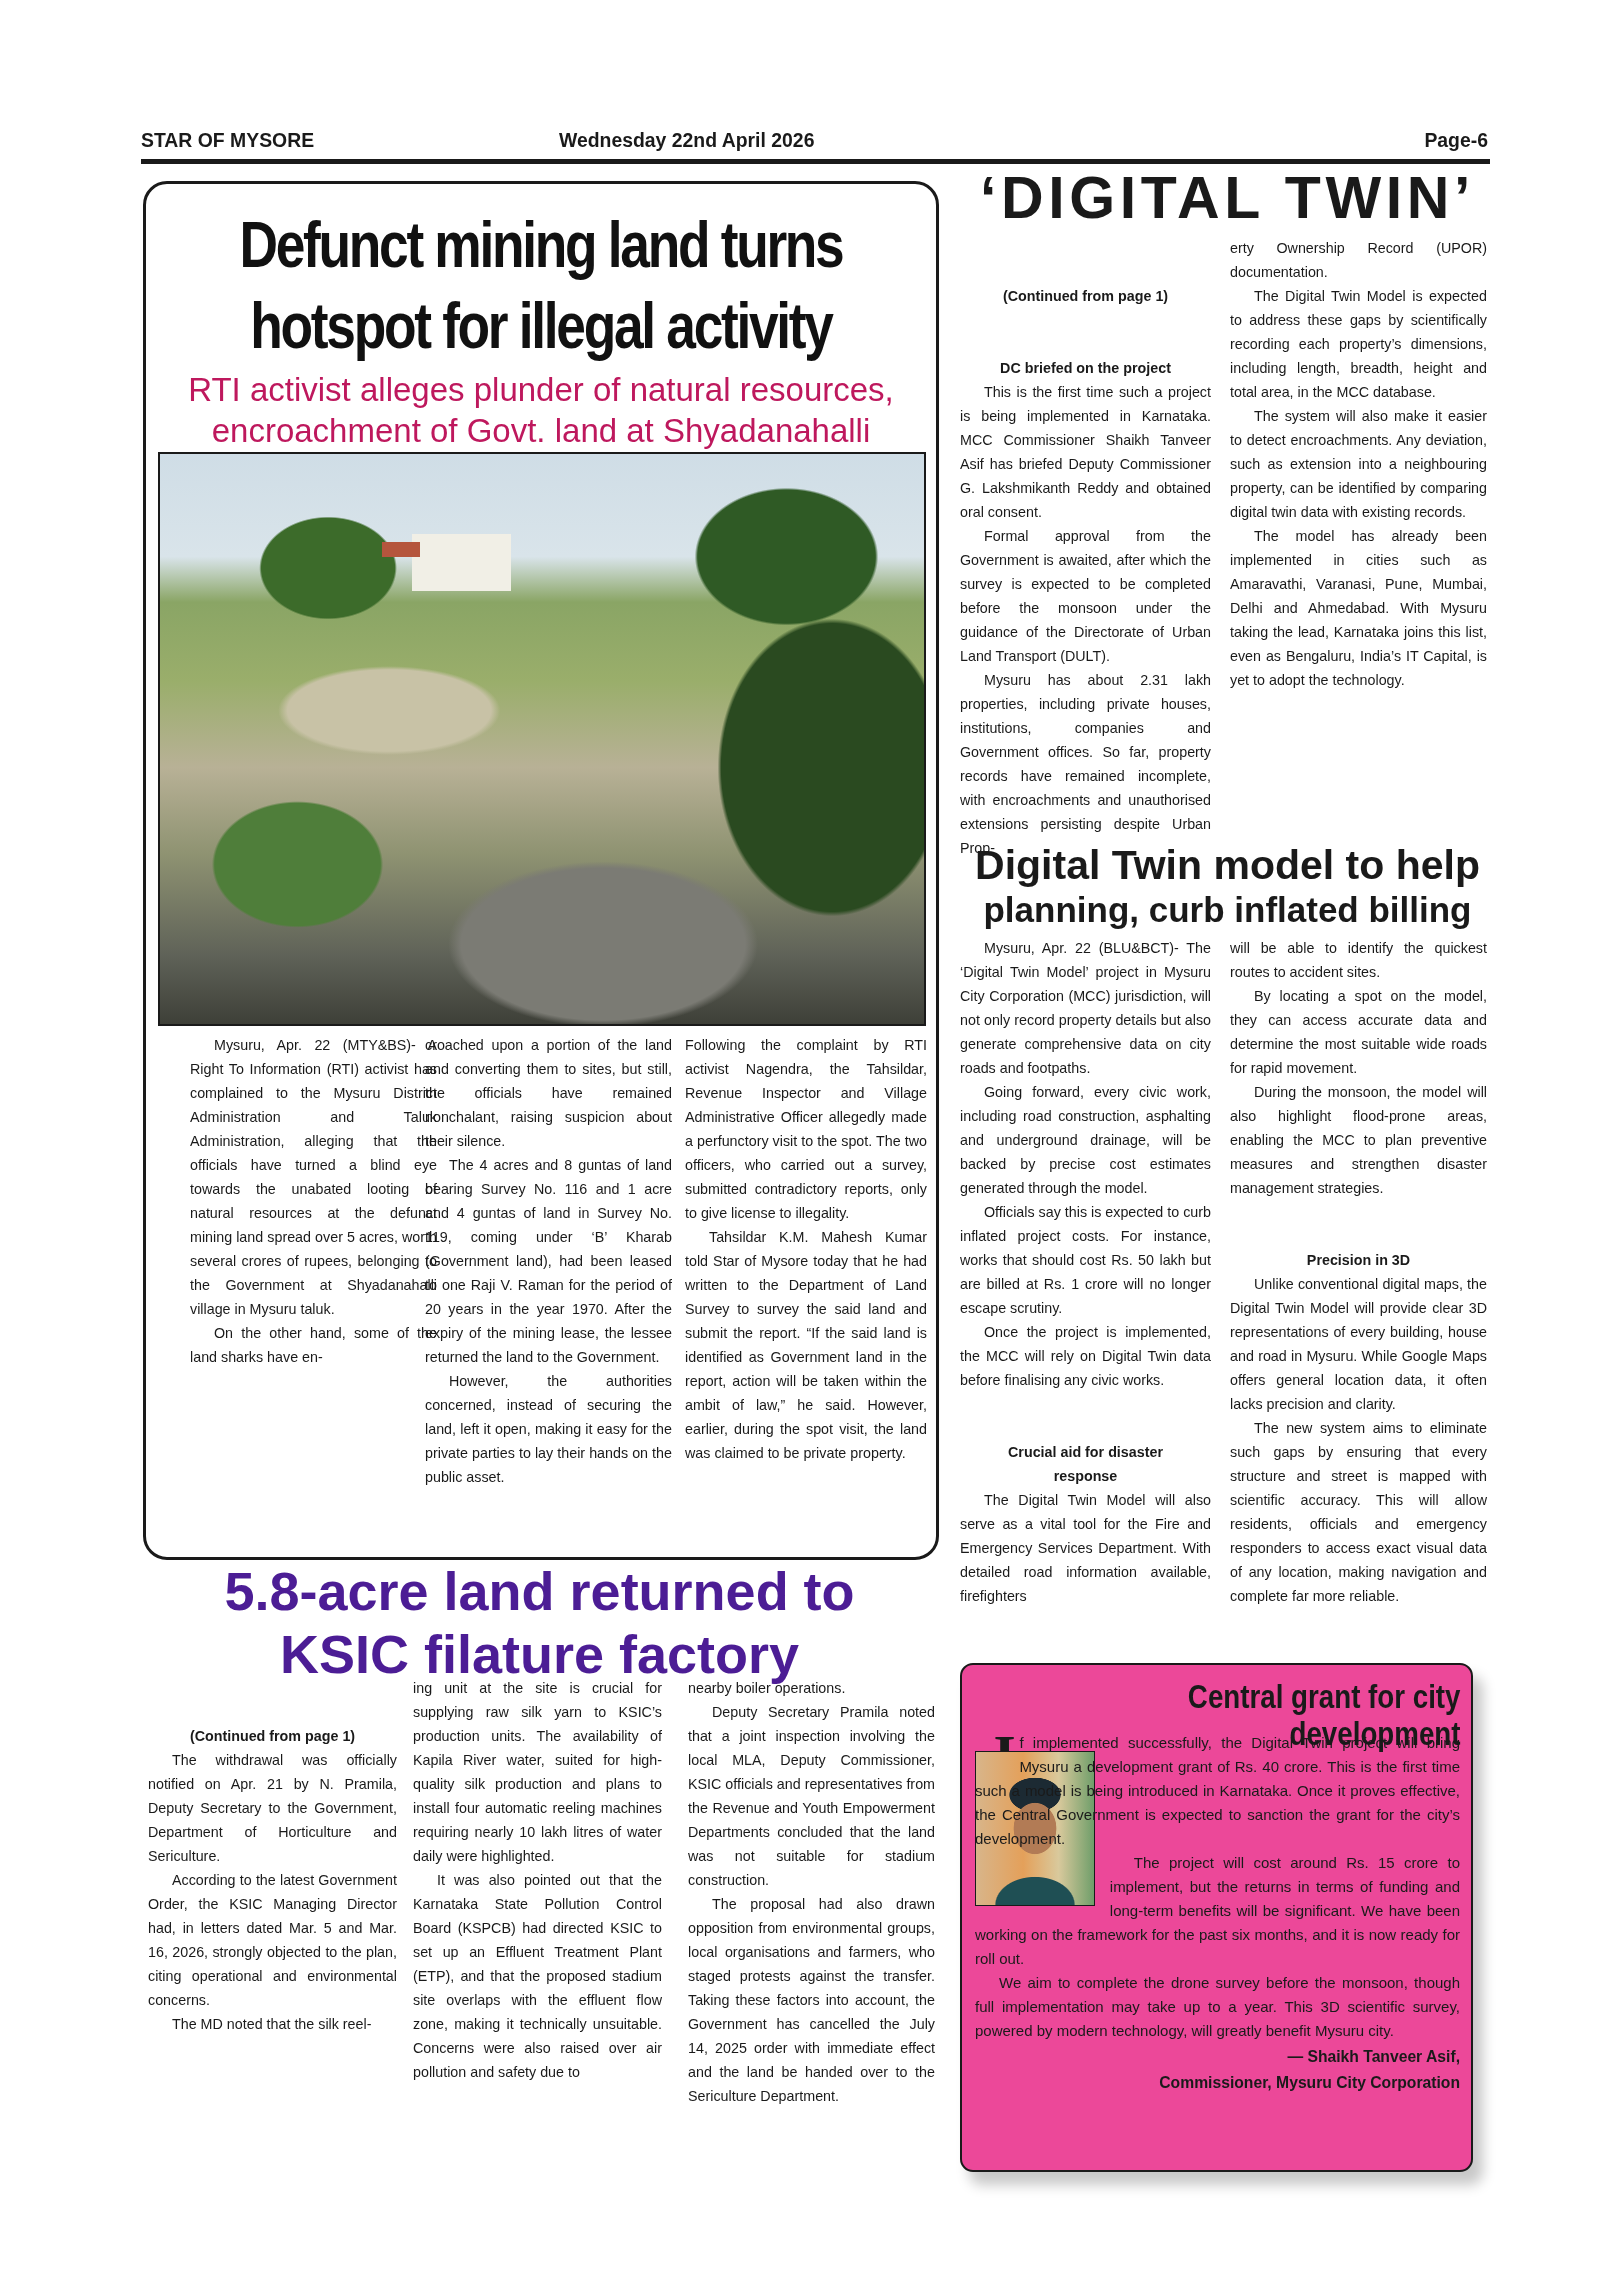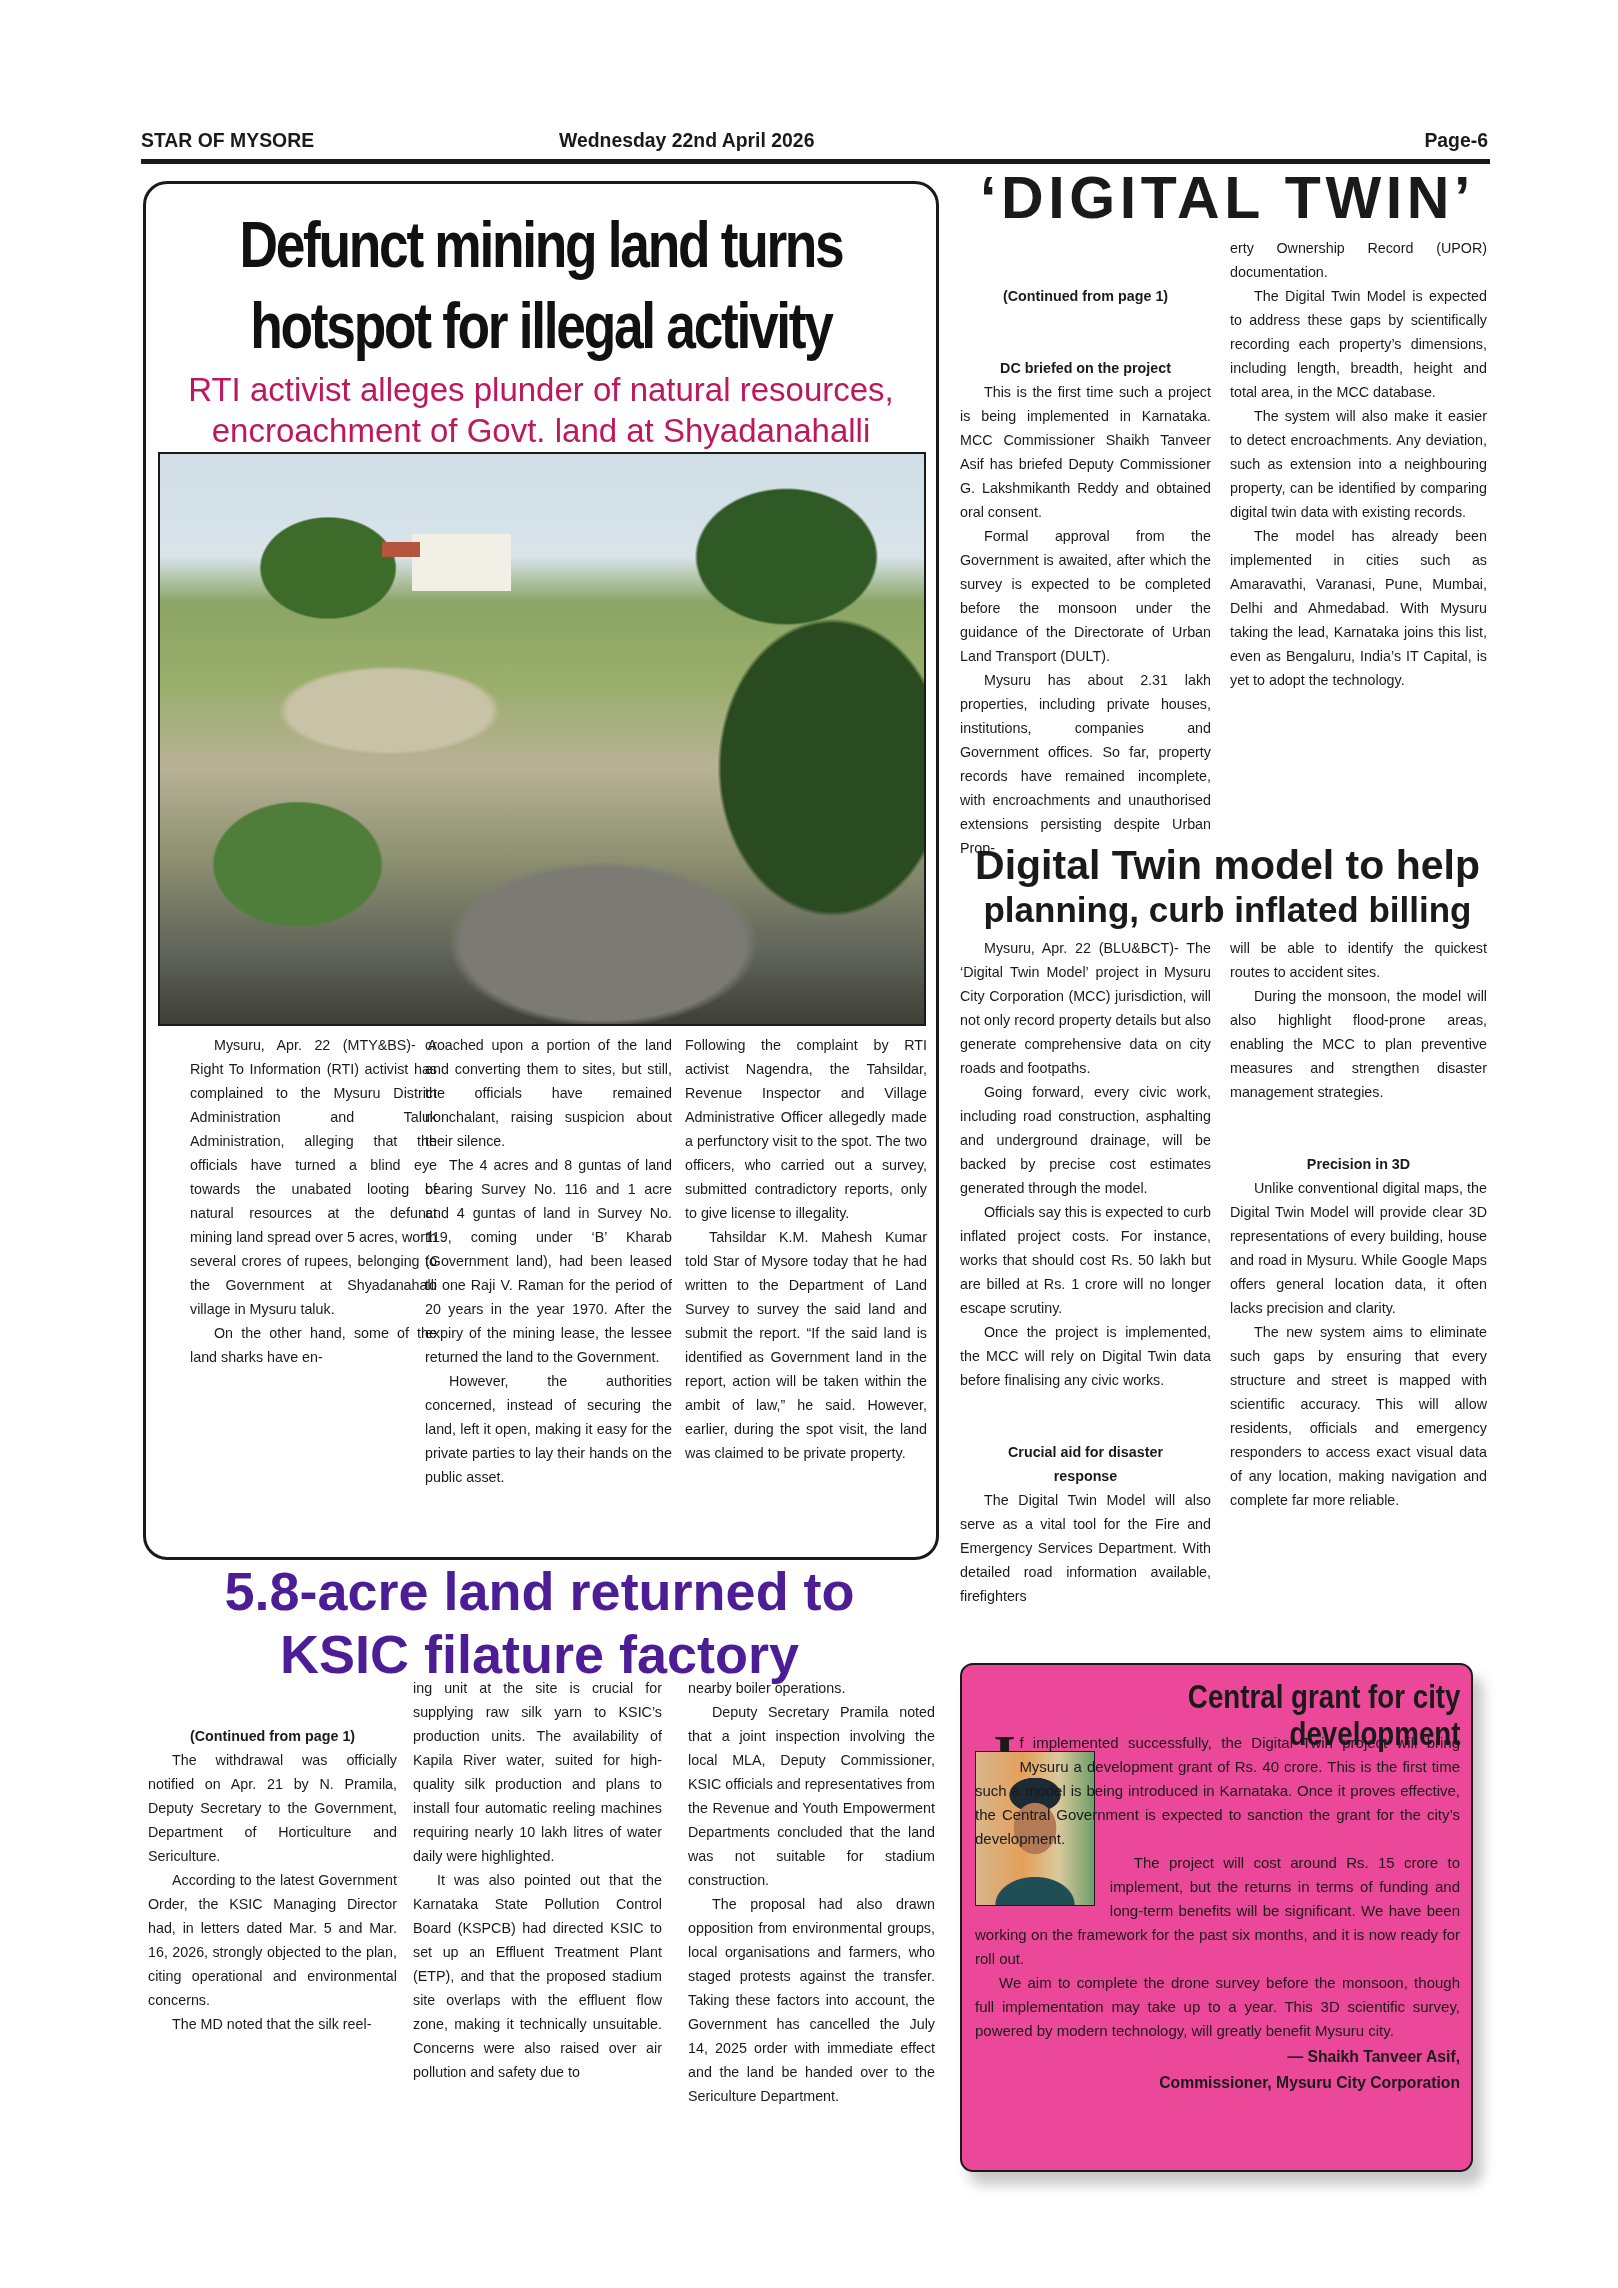--- a/index.html
+++ b/index.html
@@ -126,20 +126,21 @@
 <div class="col dt2-c1">
   <p>Mysuru, Apr. 22 (BLU&amp;BCT)- The ‘Digital Twin Model’ project in Mysuru City Corporation (MCC) jurisdiction, will not only record property details but also generate comprehensive data on city roads and footpaths.</p>
   <p>Going forward, every civic work, including road construction, asphalting and underground drainage, will be backed by precise cost estimates generated through the model.</p>
   <p>Officials say this is expected to curb inflated project costs. For instance, works that should cost Rs. 50 lakh but are billed at Rs. 1 crore will no longer escape scrutiny.</p>
   <p>Once the project is implemented, the MCC will rely on Digital Twin data before finalising any civic works.</p>
   <p class="sub" style="padding:0 18.5px;">Crucial aid for disaster response</p>
   <p>The Digital Twin Model will also serve as a vital tool for the Fire and Emergency Services Department. With detailed road information available, firefighters</p>
 </div>
 <div class="col dt2-c2">
   <p class="noindent">will be able to identify the quickest routes to accident sites.</p>
+  <p>By locating a spot on the model, they can access accurate data and determine the most suitable wide roads for rapid movement.</p>
   <p>During the monsoon, the model will also highlight flood-prone areas, enabling the MCC to plan preventive measures and strengthen disaster management strategies.</p>
   <p class="sub">Precision in 3D</p>
   <p>Unlike conventional digital maps, the Digital Twin Model will provide clear 3D representations of every building, house and road in Mysuru. While Google Maps offers general location data, it often lacks precision and clarity.</p>
   <p>The new system aims to eliminate such gaps by ensuring that every structure and street is mapped with scientific accuracy. This will allow residents, officials and emergency responders to access exact visual data of any location, making navigation and complete far more reliable.</p>
 </div>
 
 <div class="ksic-head">
   <div>5.8-acre land returned to</div>
   <div>KSIC filature factory</div>
 </div>

